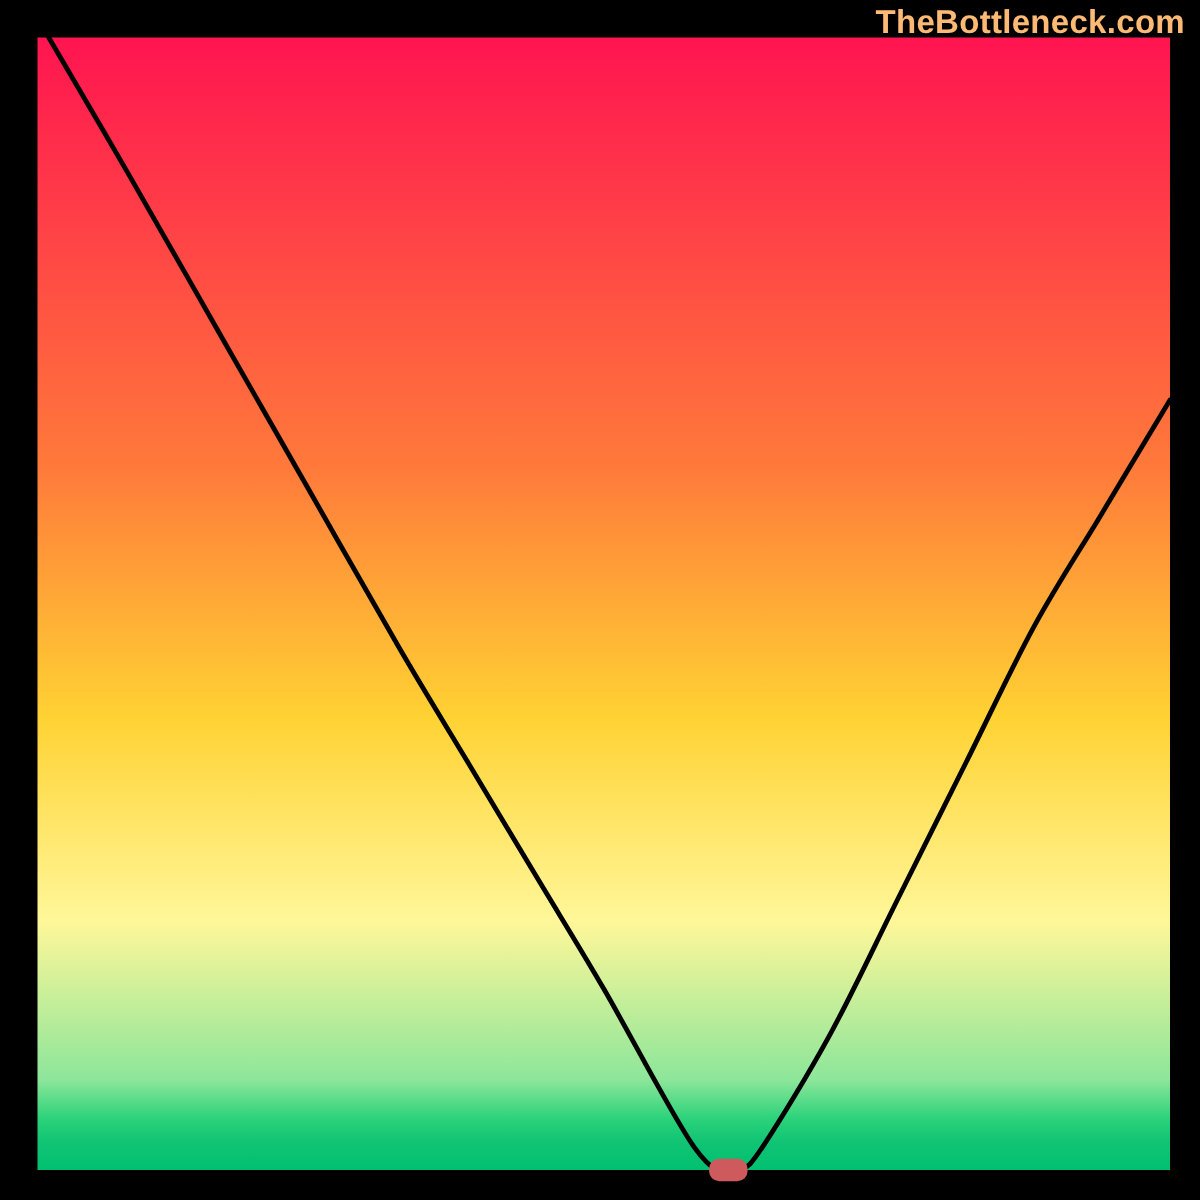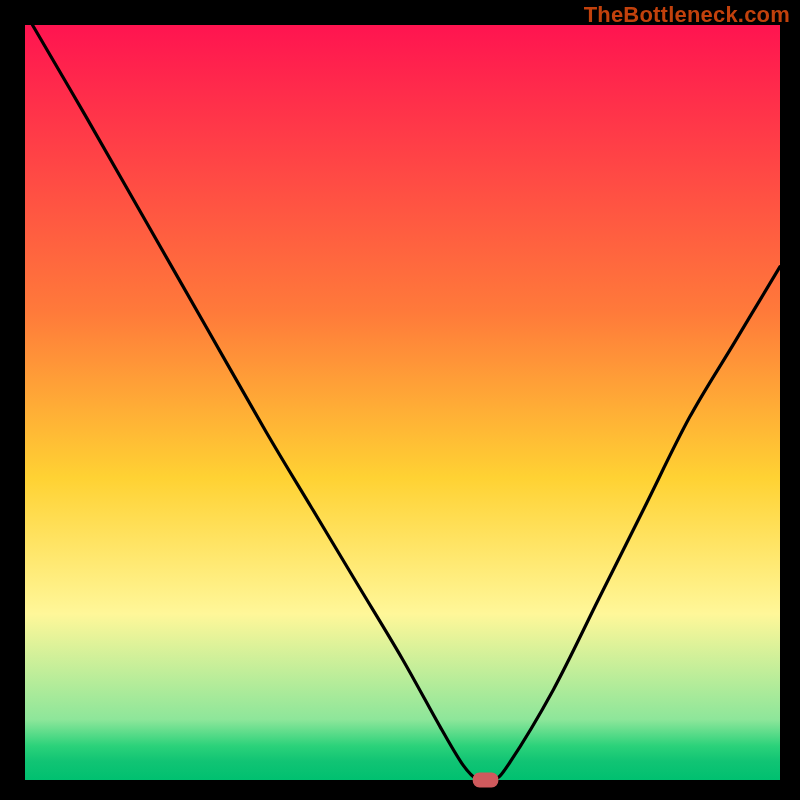--- a/index.html
+++ b/index.html
@@ -20,21 +20,21 @@
     left: 0;
     top: 0;
   }
   .watermark {
     position: absolute;
     top: 2px;
     right: 10px;
     font-family: Arial, Helvetica, sans-serif;
     font-size: 22px;
     font-weight: 600;
-    color: #c2410c;
+    color: #fdba74;
     letter-spacing: 0.2px;
   }
 </style>
 </head>
 <body>
 
 <div class="stage">
 
   <svg id="svg" width="800" height="800" viewBox="0 0 800 800">
     <defs>

